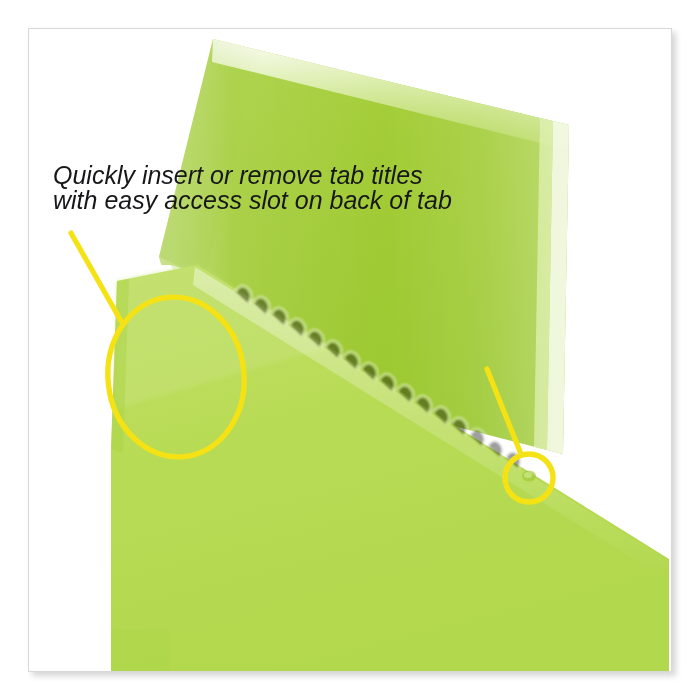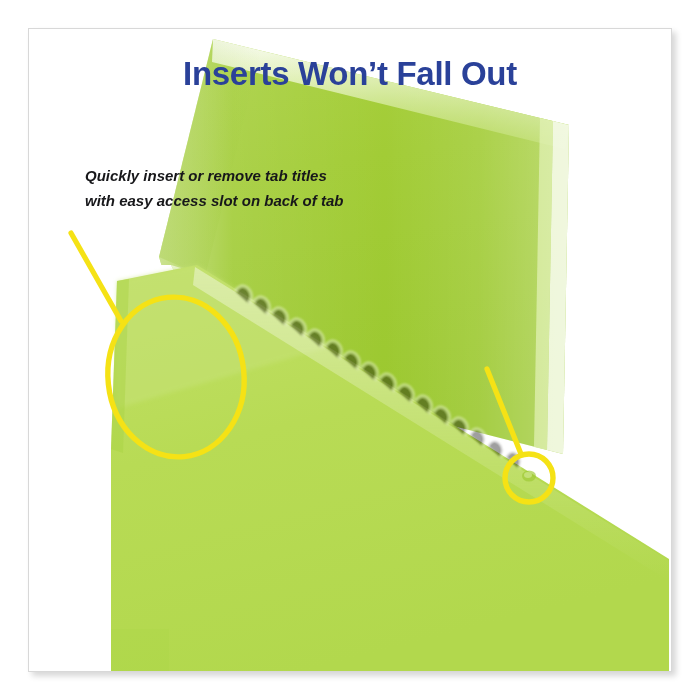--- a/index.html
+++ b/index.html
@@ -36,27 +36,26 @@
     text-align: center;
     font-size: 33px;
     font-weight: bold;
     letter-spacing: -0.3px;
     color: #2a4199;
     font-family: "Liberation Sans", sans-serif;
   }
   .callout-text {
     position: absolute;
     font-style: italic;
-    font-weight: bold;
-    font-size: 15px;
+    font-weight: normal;
+    font-size: 25px;
     line-height: 25px;
     color: #17171a;
     font-family: "Liberation Sans", sans-serif;
     white-space: pre-line;
-    margin-left: 32px;
   }
   #callout-left-text { left: 24px;  top: 134px; }
   #callout-right-text { left: 315px; top: 246px; }
 
   
   .photo {
     position: absolute;
     left: 0; top: 0;
     width: 642px;
     height: 642px;
@@ -189,20 +188,19 @@
         <path d="M42,204 L92,292" stroke="#f5e215" stroke-width="5.2" fill="none" stroke-linecap="round"></path>
         <ellipse cx="147" cy="348" rx="68" ry="80" fill="none" stroke="#f5e215" stroke-width="5.4" transform="rotate(-6 147 348)"></ellipse>
       </g>
 
       <g>
         <path d="M458,340 L492,425" stroke="#f5e215" stroke-width="5.2" fill="none" stroke-linecap="round"></path>
         <circle cx="500" cy="449" r="24" fill="none" stroke="#f5e215" stroke-width="5.4"></circle>
       </g>
     </svg>
 
-    <div class="headline">Inserts Won’t Fall Out</div>
 
     <div id="callout-left-text" class="callout-text">Quickly insert or remove tab titles
 with easy access slot on back of tab</div>
 
 
   </div>
 </div>
 
 </body></html>

